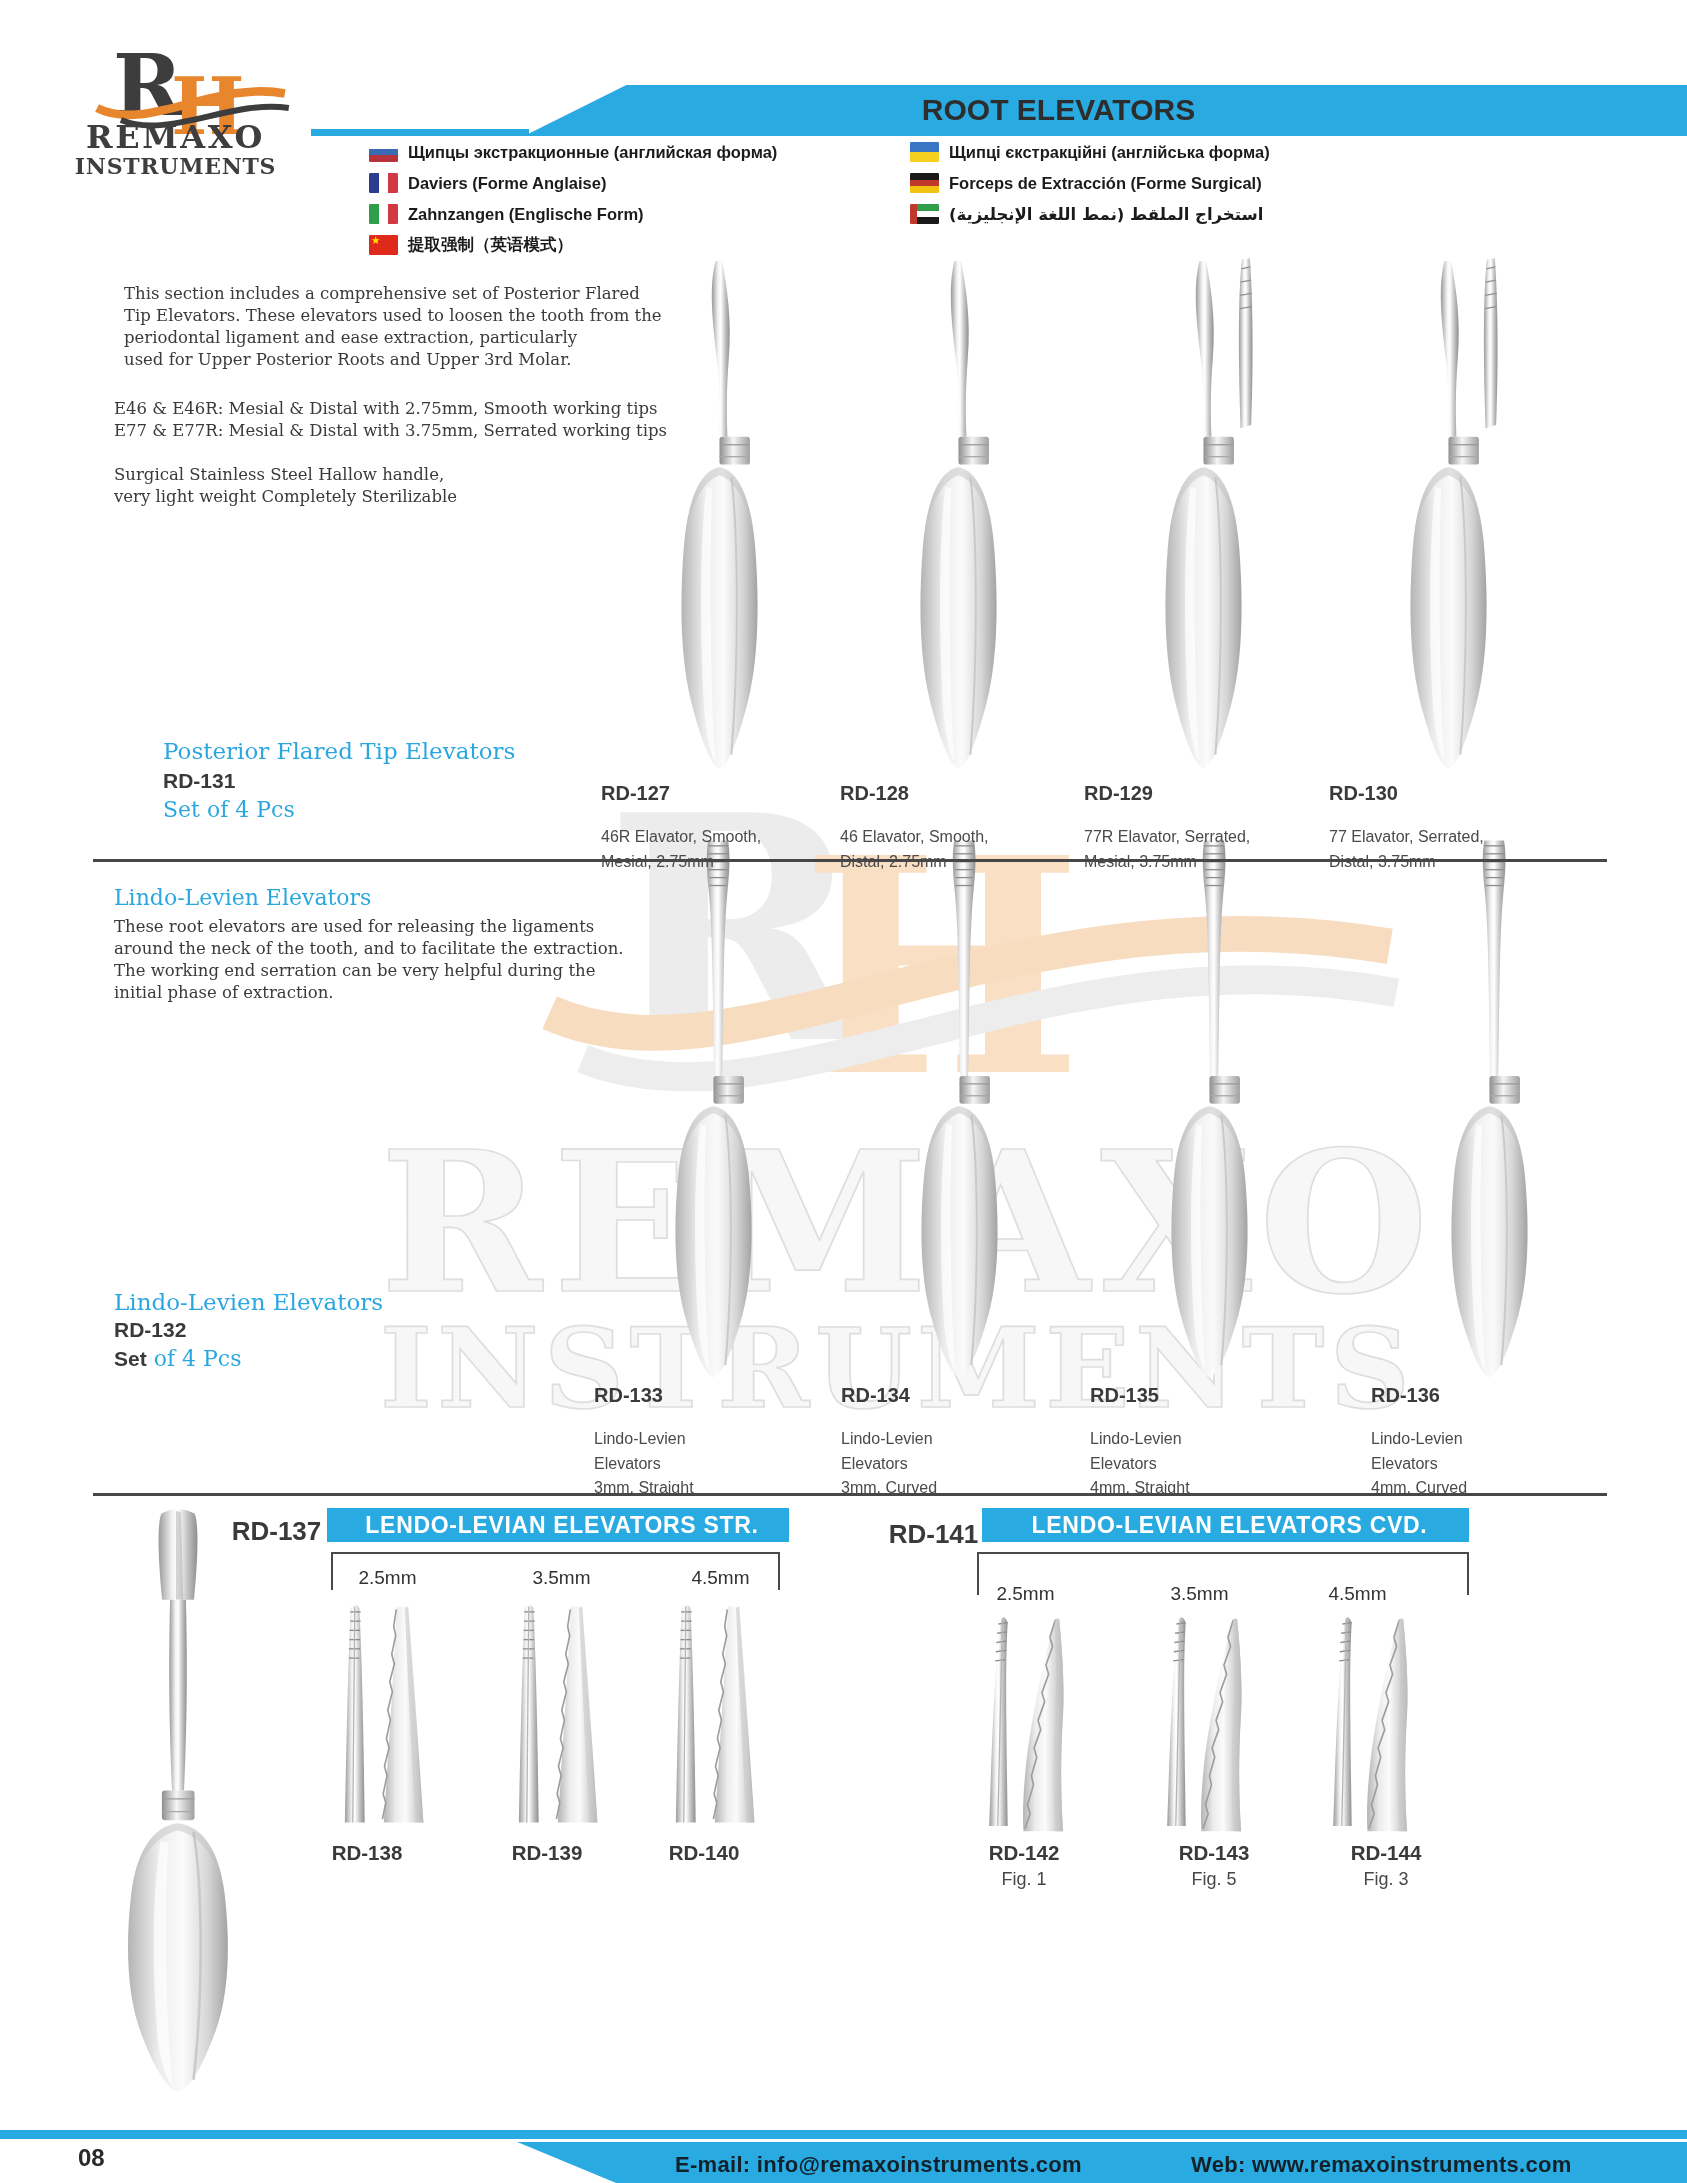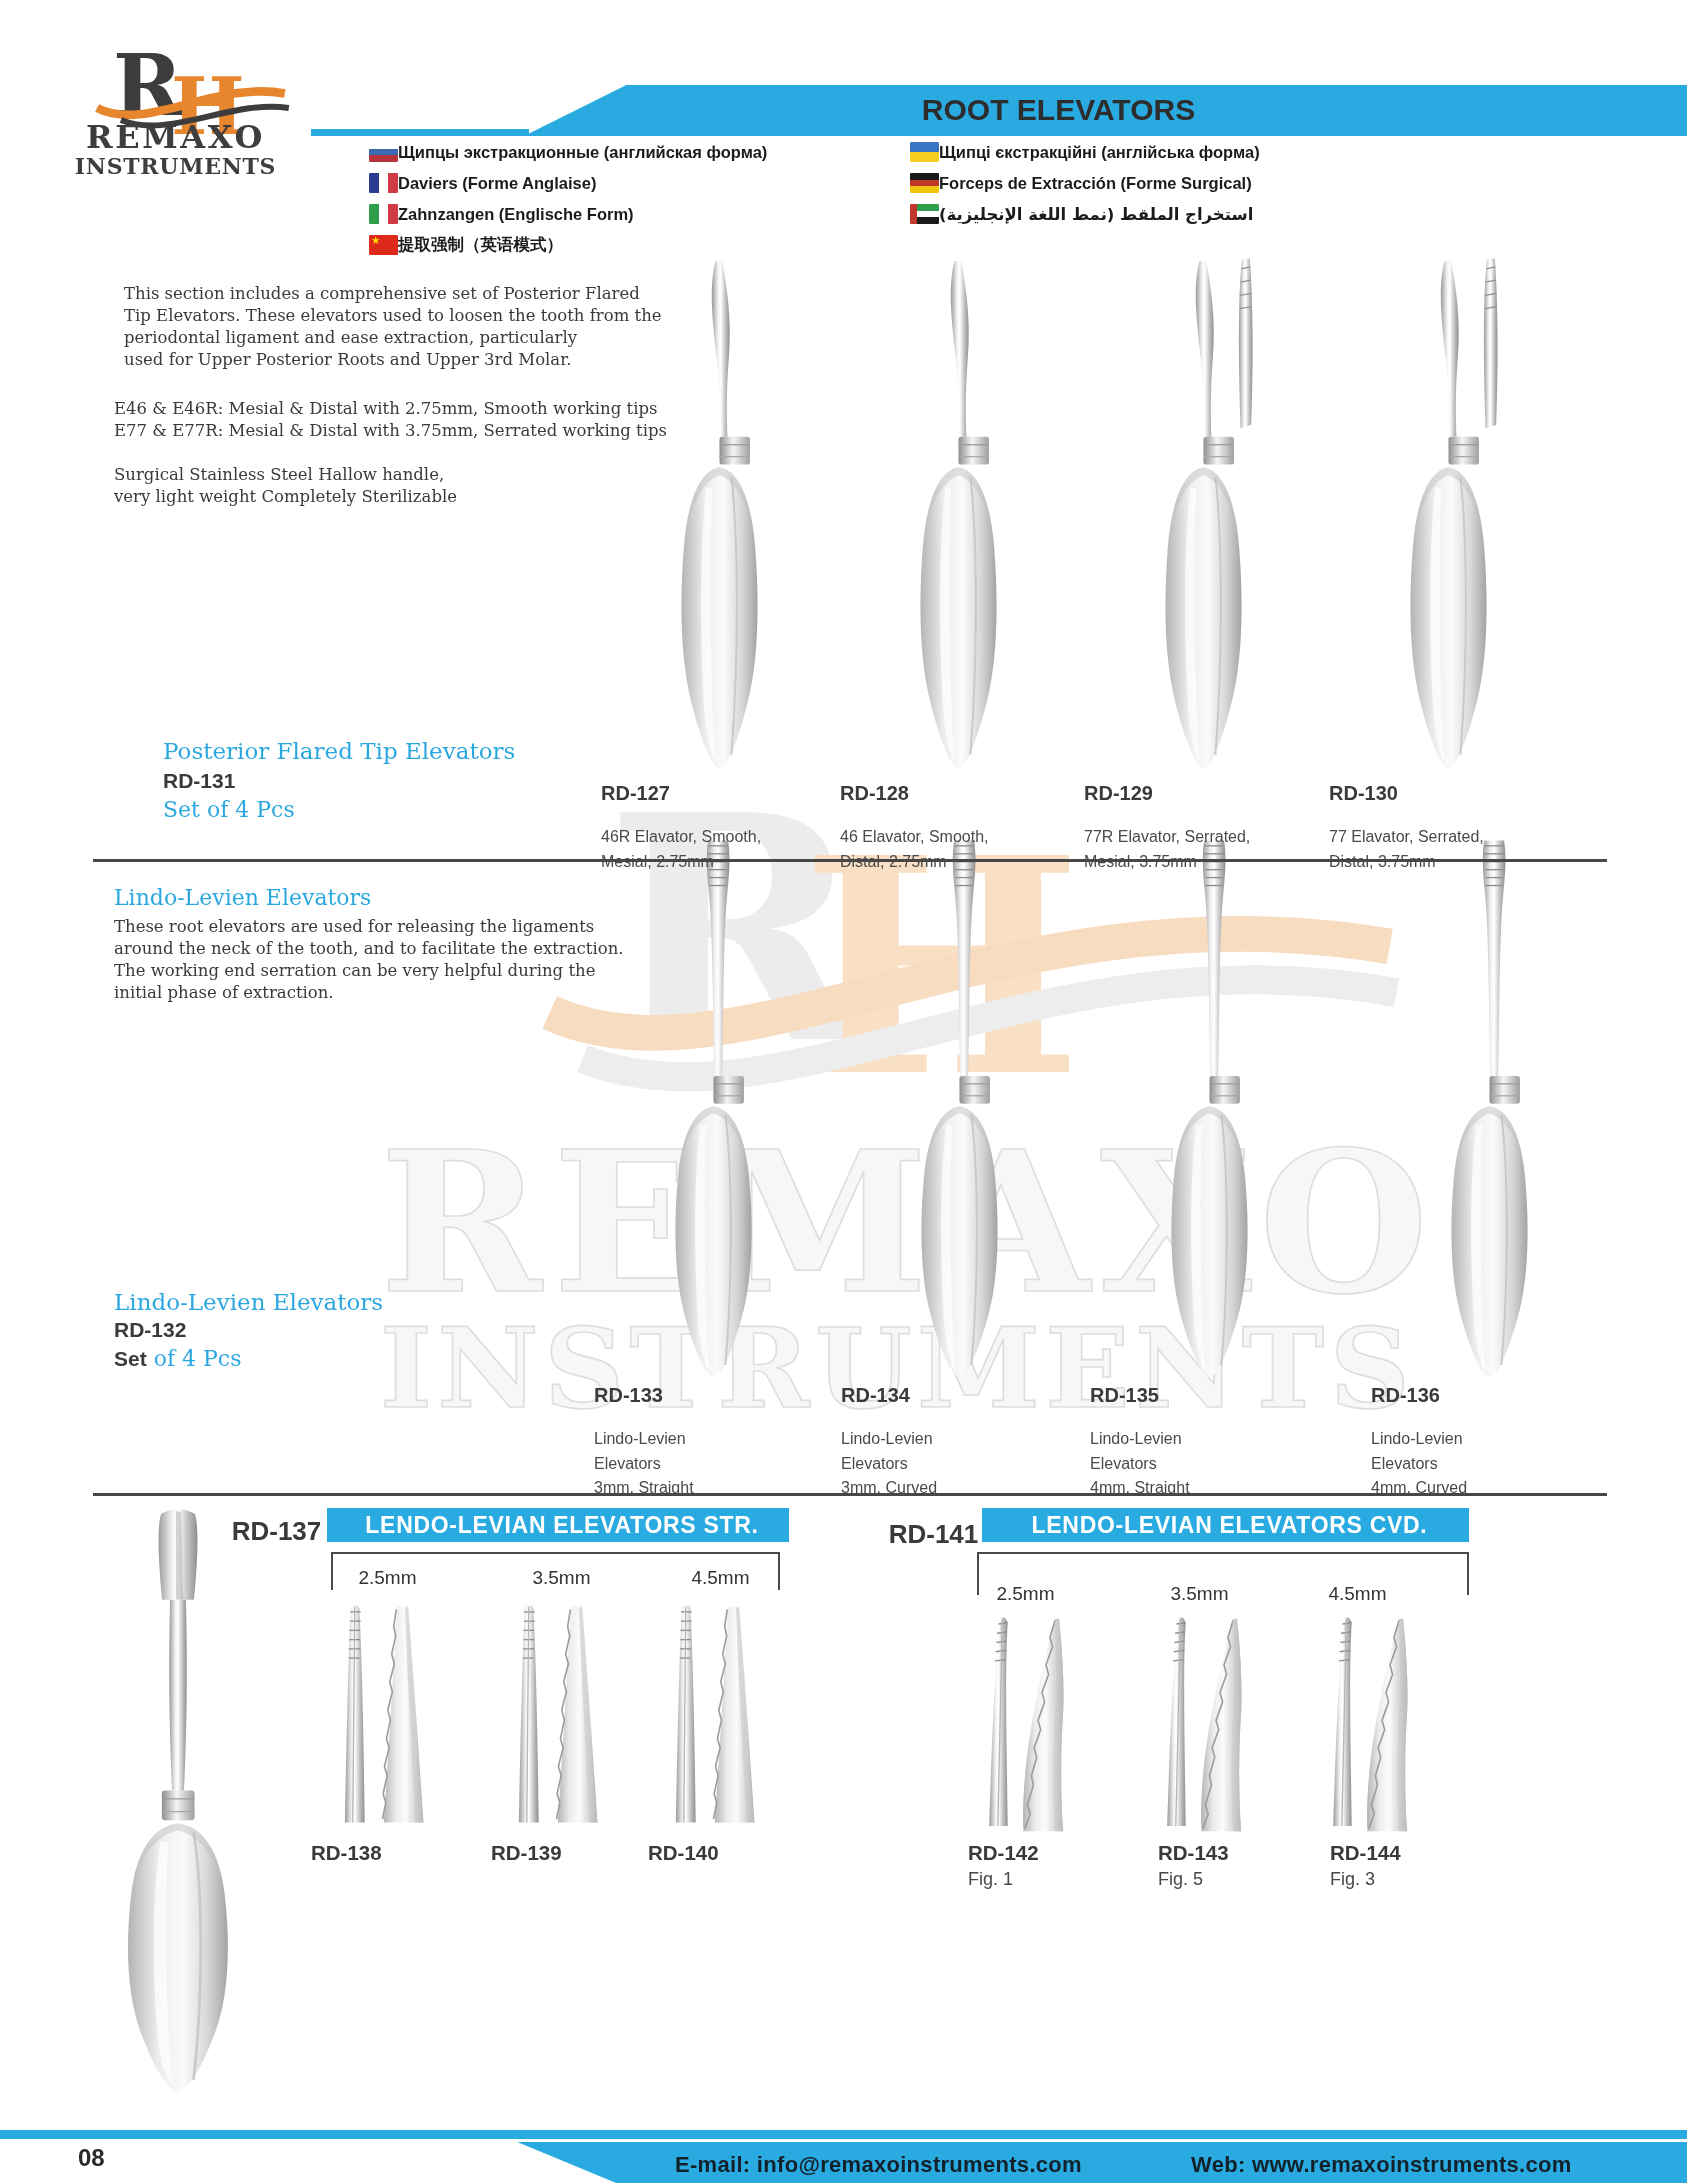--- a/index.html
+++ b/index.html
@@ -16,21 +16,21 @@
             font-weight:bold;font-size:22px;letter-spacing:0.7px;color:#3e3e3e;z-index:2;}
 
   
   #hdr-stripe{left:311px;top:129px;width:218px;height:6.6px;background:#29abe2;}
   #hdr-banner{left:524px;top:85px;width:1163px;height:51px;background:#29abe2;
               clip-path:polygon(8.8% 0,100% 0,100% 100%,0 100%);}
   #hdr-title{left:860px;top:93px;width:397px;text-align:center;font-size:30px;font-weight:bold;
              color:#2d2d2d;z-index:2;}
 
   
-  .lang-row{position:absolute;display:flex;align-items:center;height:22.5px;z-index:2;}
+  .lang-row{position:absolute;display:flex;align-items:center;gap:10px;height:22.5px;z-index:2;}
   .flag{width:29px;height:20px;display:inline-block;border-radius:1.3px;flex:0 0 auto;position:relative;}
   .flag-ru{background:linear-gradient(#ffffff 0 33%,#3a6ab0 33% 66%,#b8323c 66%);}
   .flag-fr{background:linear-gradient(90deg,#2b3d91 0 33%,#ffffff 33% 66%,#d13a42 66%);}
   .flag-it{background:linear-gradient(90deg,#2f9e49 0 33%,#ffffff 33% 66%,#d13a42 66%);}
   .flag-cn{background:#dd2a1b;}
   .flag-cn::after{content:"★";position:absolute;left:2px;top:-1.3px;color:#ffde00;font-size:10.6px;}
   .flag-ua{background:linear-gradient(#3a75c4 0 50%,#f5d021 50%);}
   .flag-de{background:linear-gradient(#1a1a1a 0 33%,#c0392b 33% 66%,#f1c40f 66%);}
   .flag-ae{background:linear-gradient(90deg,#c0392b 0 25%,rgba(0,0,0,0) 25%),
                       linear-gradient(#2f9e49 0 33%,#ffffff 33% 66%,#1a1a1a 66%);}
@@ -51,21 +51,21 @@
   .divider{position:absolute;left:93px;width:1514px;height:3.3px;background:#474747;z-index:2;}
 
   
   .grp-code{position:absolute;font-size:26px;font-weight:bold;color:#3a3a3a;z-index:2;}
   .grp-banner{position:absolute;height:34px;background:#29abe2;color:#ffffff;display:flex;
               align-items:center;justify-content:center;font-size:23px;font-weight:bold;
               letter-spacing:0.7px;z-index:2;white-space:nowrap;padding-left:8px;}
   .bracket{position:absolute;border-top:2px solid #4a4a4a;border-left:2px solid #4a4a4a;
            border-right:2px solid #4a4a4a;z-index:2;}
   .size-lbl{position:absolute;width:93px;text-align:center;font-size:19px;color:#333333;z-index:2;}
-  .tip-lbl{position:absolute;width:112px;text-align:left;z-index:2;}
+  .tip-lbl{position:absolute;width:112px;text-align:center;z-index:2;}
   .tip-lbl .code{font-size:20.5px;font-weight:bold;color:#3a3a3a;}
   .tip-lbl .fig{font-size:18px;color:#474747;margin-top:4px;}
 
   
   .wm-word{position:absolute;left:380px;width:992px;text-align:center;
            font-family:"DejaVu Serif",serif;font-weight:bold;color:rgba(246,246,246,0.9);
            -webkit-text-stroke:1.7px #dedede;z-index:0;line-height:1;}
   #wm1{top:1125px;font-size:195px;letter-spacing:10.6px;}
   #wm2{top:1313px;font-size:111px;letter-spacing:5.3px;}
 

